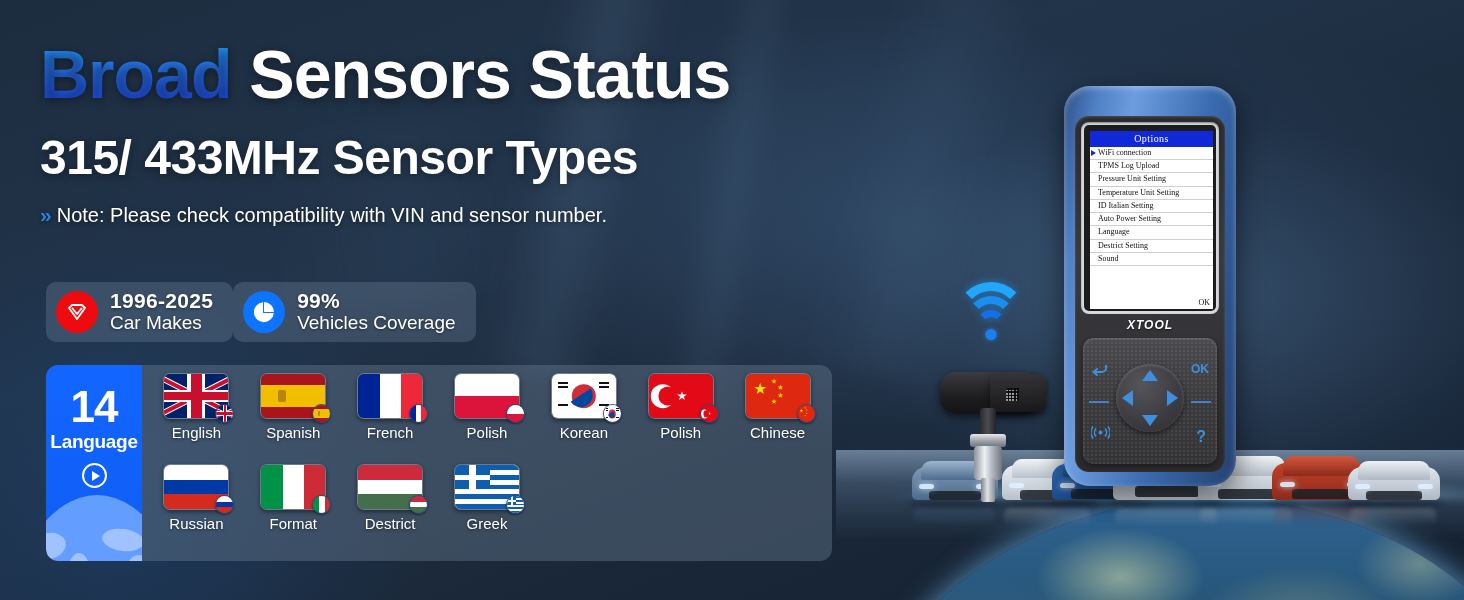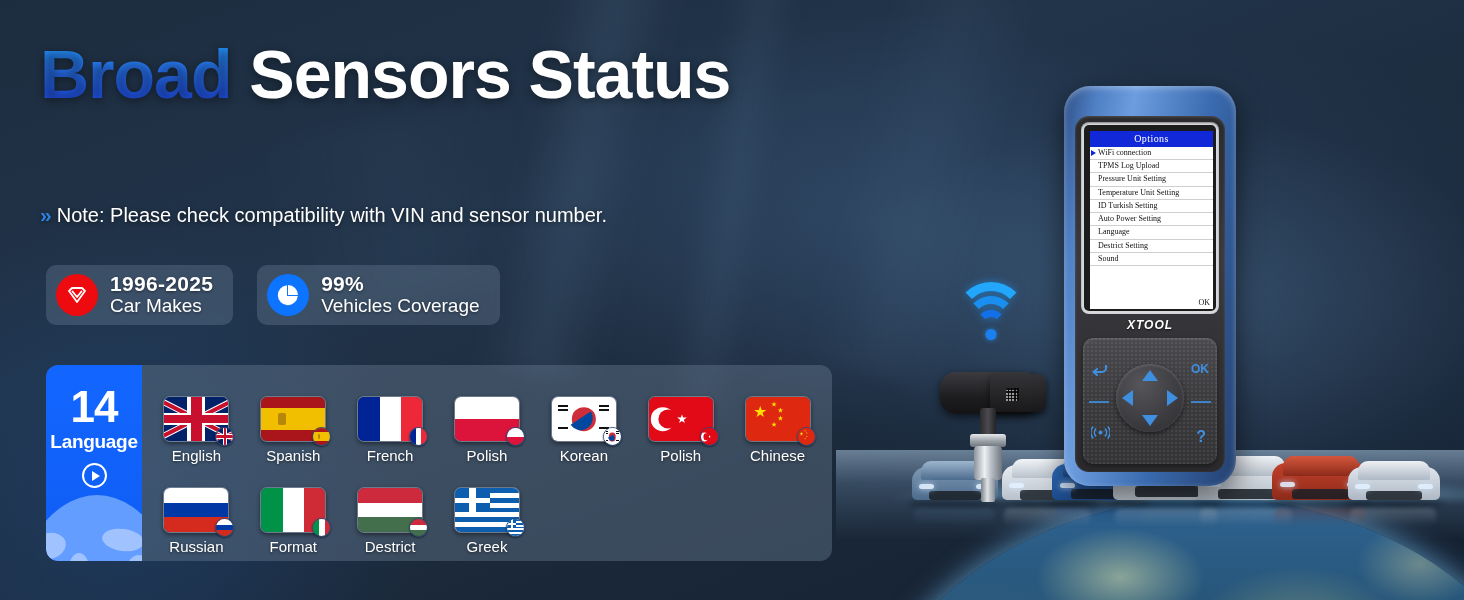--- a/index.html
+++ b/index.html
@@ -45,21 +45,21 @@
   }
   .note {
     position:absolute; left:40px; top:203px;
     display:flex; align-items:center; gap:9px;
     color:#ffffff; font-size:20px; white-space:nowrap;
     text-shadow:0 1px 4px rgba(0,0,0,.5);
   }
   .chev { color:#2f7fe0; font-size:21px; font-weight:bold; letter-spacing:-4px; }
 
   
-  .badges { position:absolute; left:46px; top:265px; display:flex; gap:24px; }
+  .badges { position:absolute; left:46px; top:282px; display:flex; }
   .badge {
     display:flex; align-items:center; gap:12px;
     height:60px; padding:0 20px 0 10px;
     border-radius:10px;
     background:rgba(122,143,166,0.30);
     backdrop-filter:blur(2px);
   }
   .badge .b-txt { line-height:1.08; color:#fff; text-shadow:0 1px 3px rgba(0,0,0,.45); }
   .badge .b-top { font-size:21px; font-weight:bold; letter-spacing:.3px; }
   .badge .b-bot { font-size:19px; font-weight:400; }
@@ -86,21 +86,21 @@
   .playbtn { margin-top:10px; width:25px; height:25px; border:2px solid #fff; border-radius:50%; display:flex; align-items:center; justify-content:center; position:relative; z-index:2;}
   .playbtn::after { content:""; border-left:8px solid #fff; border-top:5px solid transparent; border-bottom:5px solid transparent; margin-left:3px; }
   .globe-arc {
     position:absolute; left:-40px; bottom:-84px; width:182px; height:150px;
     border-radius:50% 50% 0 0 / 100% 100% 0 0;
     background:#68a1ff; opacity:.95;
   }
   .globe-land { position:absolute; background:#a9c8ff; border-radius:50%; }
 
   .langgrid { flex:1; display:grid; grid-template-columns:repeat(7,1fr); grid-template-rows:1fr 1fr; padding:8px 6px 6px 6px; }
-  .langcell { display:flex; flex-direction:column; align-items:center; justify-content:flex-end; }
+  .langcell { display:flex; flex-direction:column; align-items:center; justify-content:flex-start; }
   .flagwrap { position:relative; width:66px; height:46px; }
   .flag {
     width:66px; height:46px; border-radius:7px; overflow:hidden; position:relative;
     box-shadow:0 2px 4px rgba(0,0,0,.45); border:1px solid rgba(255,255,255,.25);
   }
   .badgecircle {
     position:absolute; right:-5px; bottom:-4px; width:19px; height:19px; border-radius:50%;
     overflow:hidden; border:1.5px solid #2b4a7a; box-shadow:0 1px 2px rgba(0,0,0,.5);
   }
   .badgecircle > .mini { width:100%; height:100%; position:relative; overflow:hidden; }
@@ -308,20 +308,21 @@
         <div class="grille" style="left:18.400000000000002px;bottom:11.88px;width:55.199999999999996px;height:9.180000000000001px"></div>
         <div class="lampL" style="left:7.36px;bottom:22.68px"></div>
         <div class="lampR" style="right:7.36px;bottom:22.68px"></div>
         <div class="refl" style="width:86px;background:linear-gradient(180deg,#aeb8c4,rgba(0,0,0,0))"></div>
       </div>
     </div>
 
   <div class="headline">
     <span class="broad">Broad</span><span> Sensors Status</span>
   </div>
+  <div class="subline">315/ 433MHz Sensor Types</div>
   <div class="note">
     <span class="chev">»</span>
     <span>Note:  Please check compatibility with VIN and sensor number.</span>
   </div>
 
   <div class="badges">
 
     <div class="badge">
       <div class="b-ico red">
         <svg width="26" height="26" viewBox="0 0 26 26" aria-hidden="true">
@@ -622,21 +623,21 @@
 
       <div class="screen-bezel">
         <div class="screen">
           <div class="scr-inner">
             <div class="scr-title">Options</div>
             <div class="scr-list" id="menu-list">
                 <div class="scr-item sel">WiFi connection</div>
                 <div class="scr-item">TPMS Log Upload</div>
                 <div class="scr-item">Pressure Unit Setting</div>
                 <div class="scr-item">Temperature Unit Setting</div>
-                <div class="scr-item">ID Turkish Setting</div>
+                <div class="scr-item">ID Italian Setting</div>
                 <div class="scr-item">Auto Power Setting</div>
                 <div class="scr-item">Language</div>
                 <div class="scr-item">Destrict Setting</div>
                 <div class="scr-item">Sound</div>
               </div>
             <div class="scr-ok">OK</div>
           </div>
         </div>
       </div>
 

